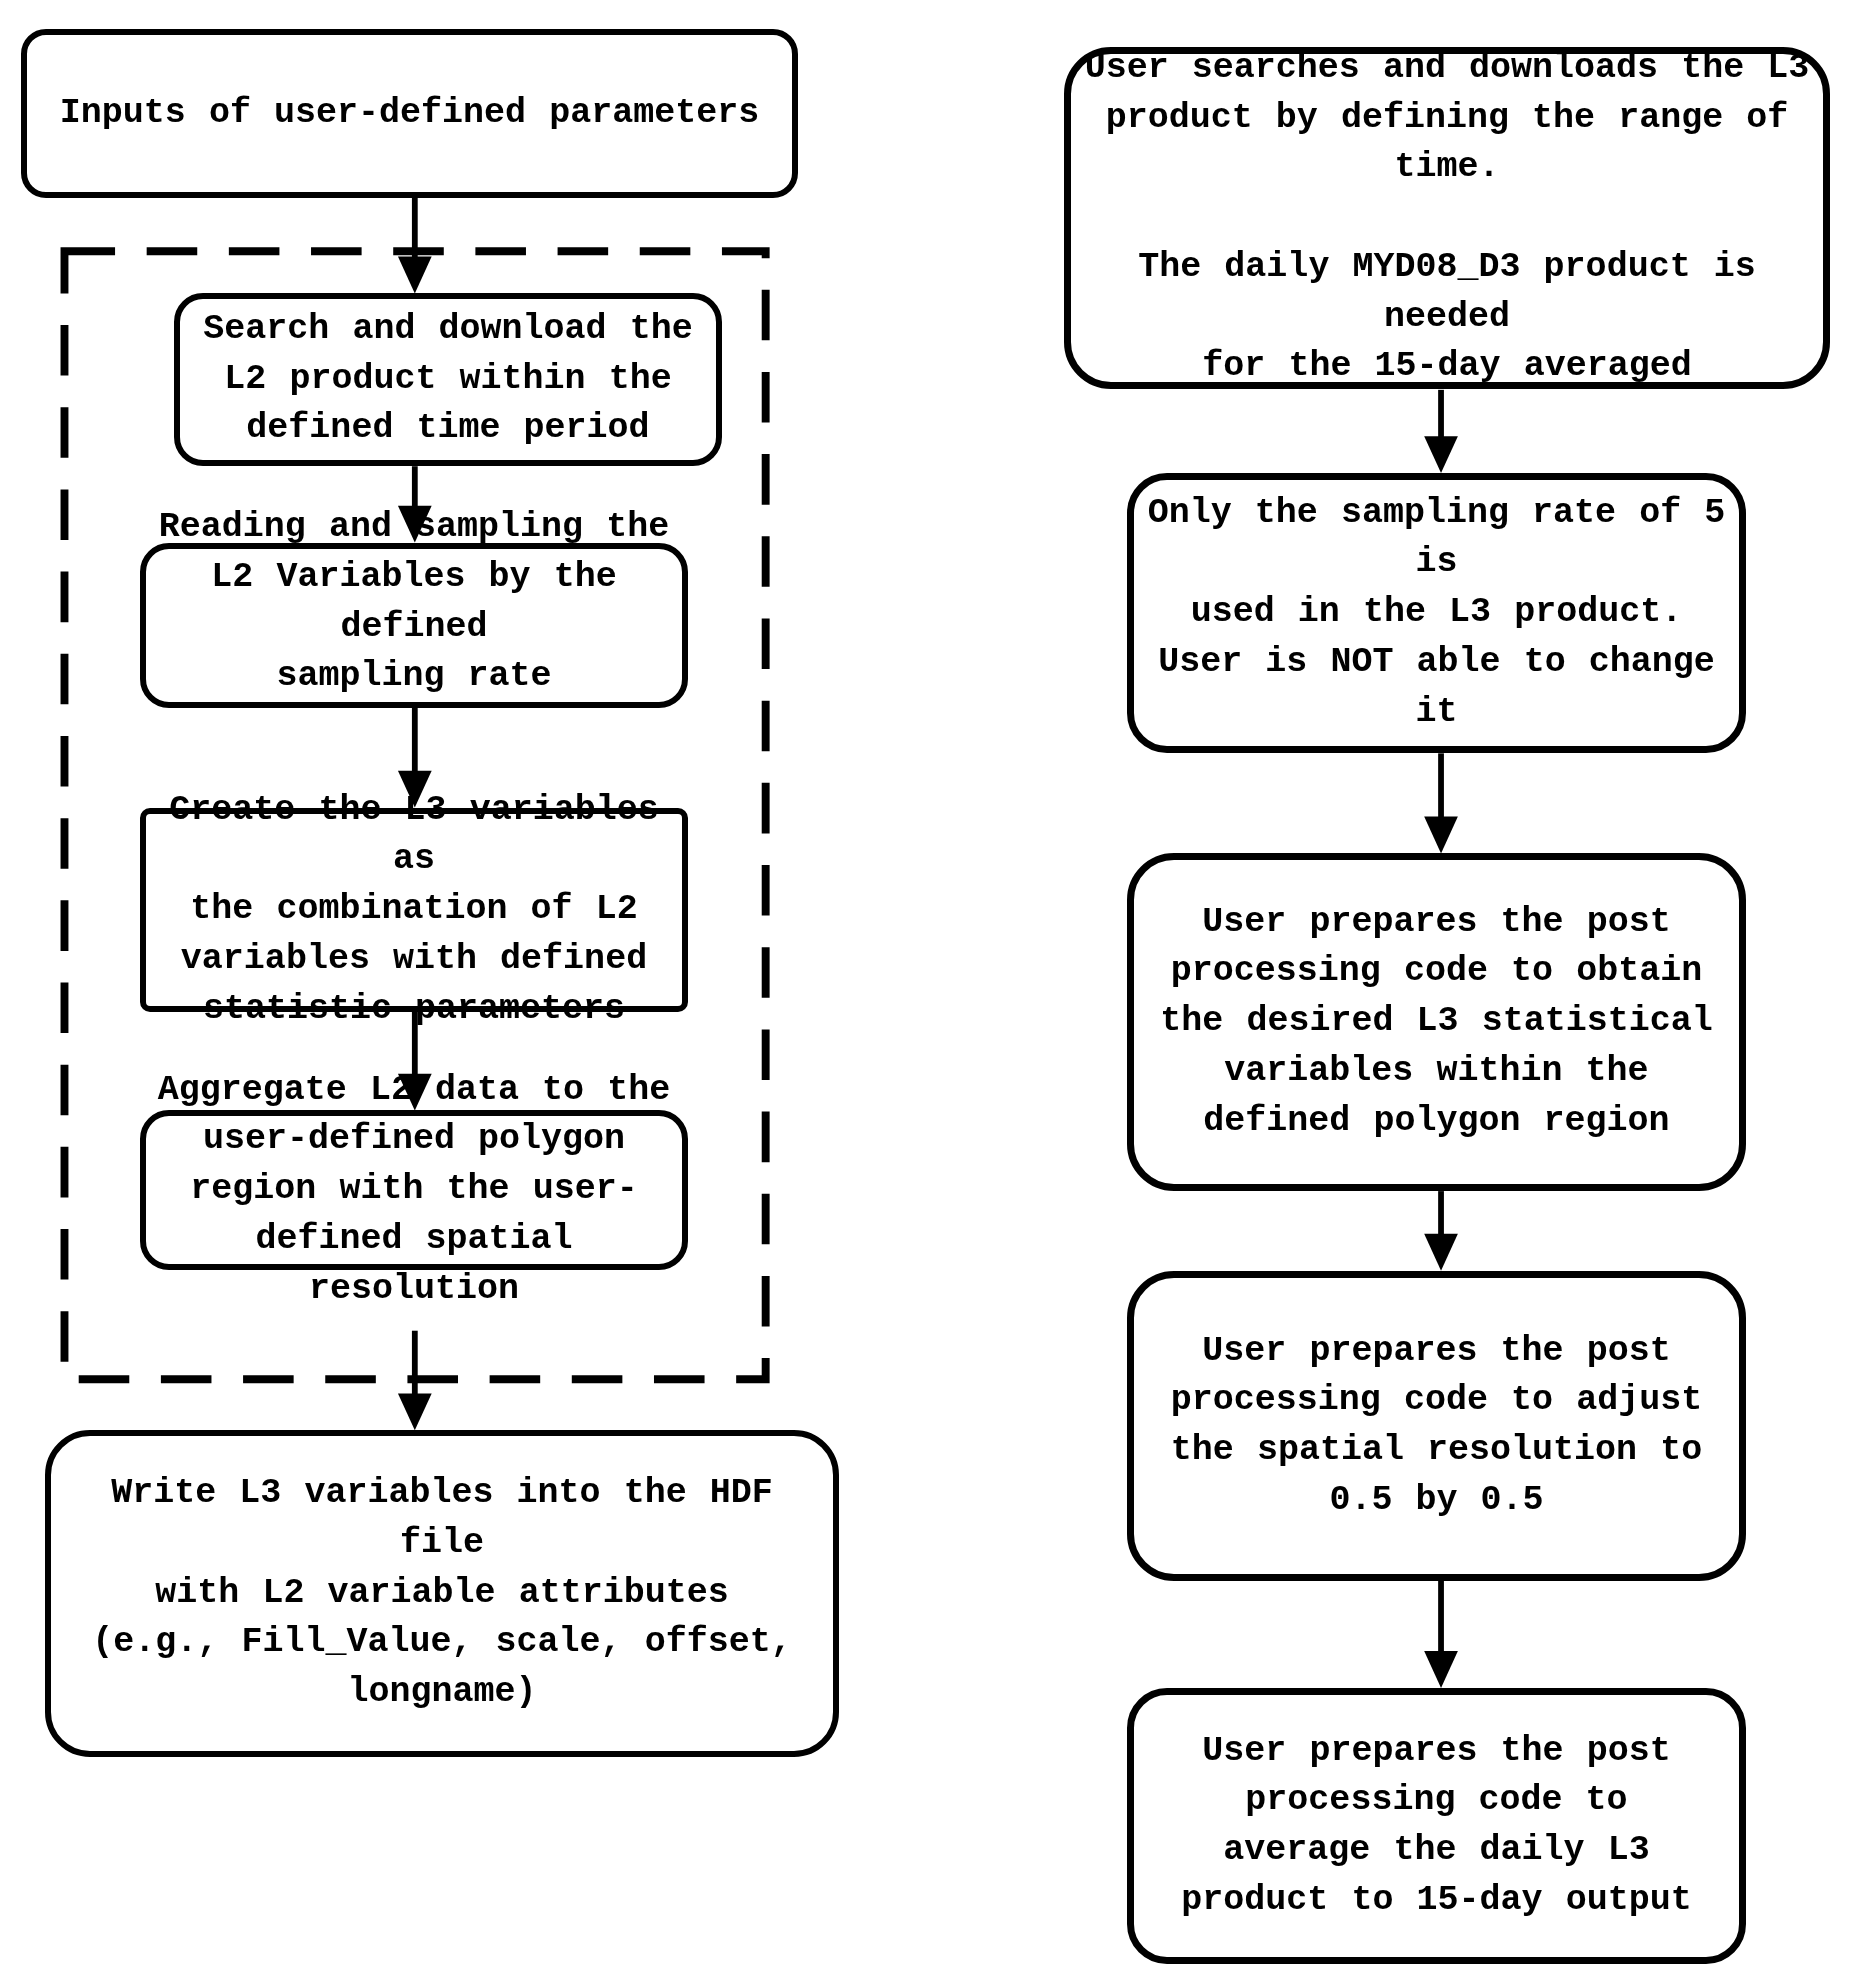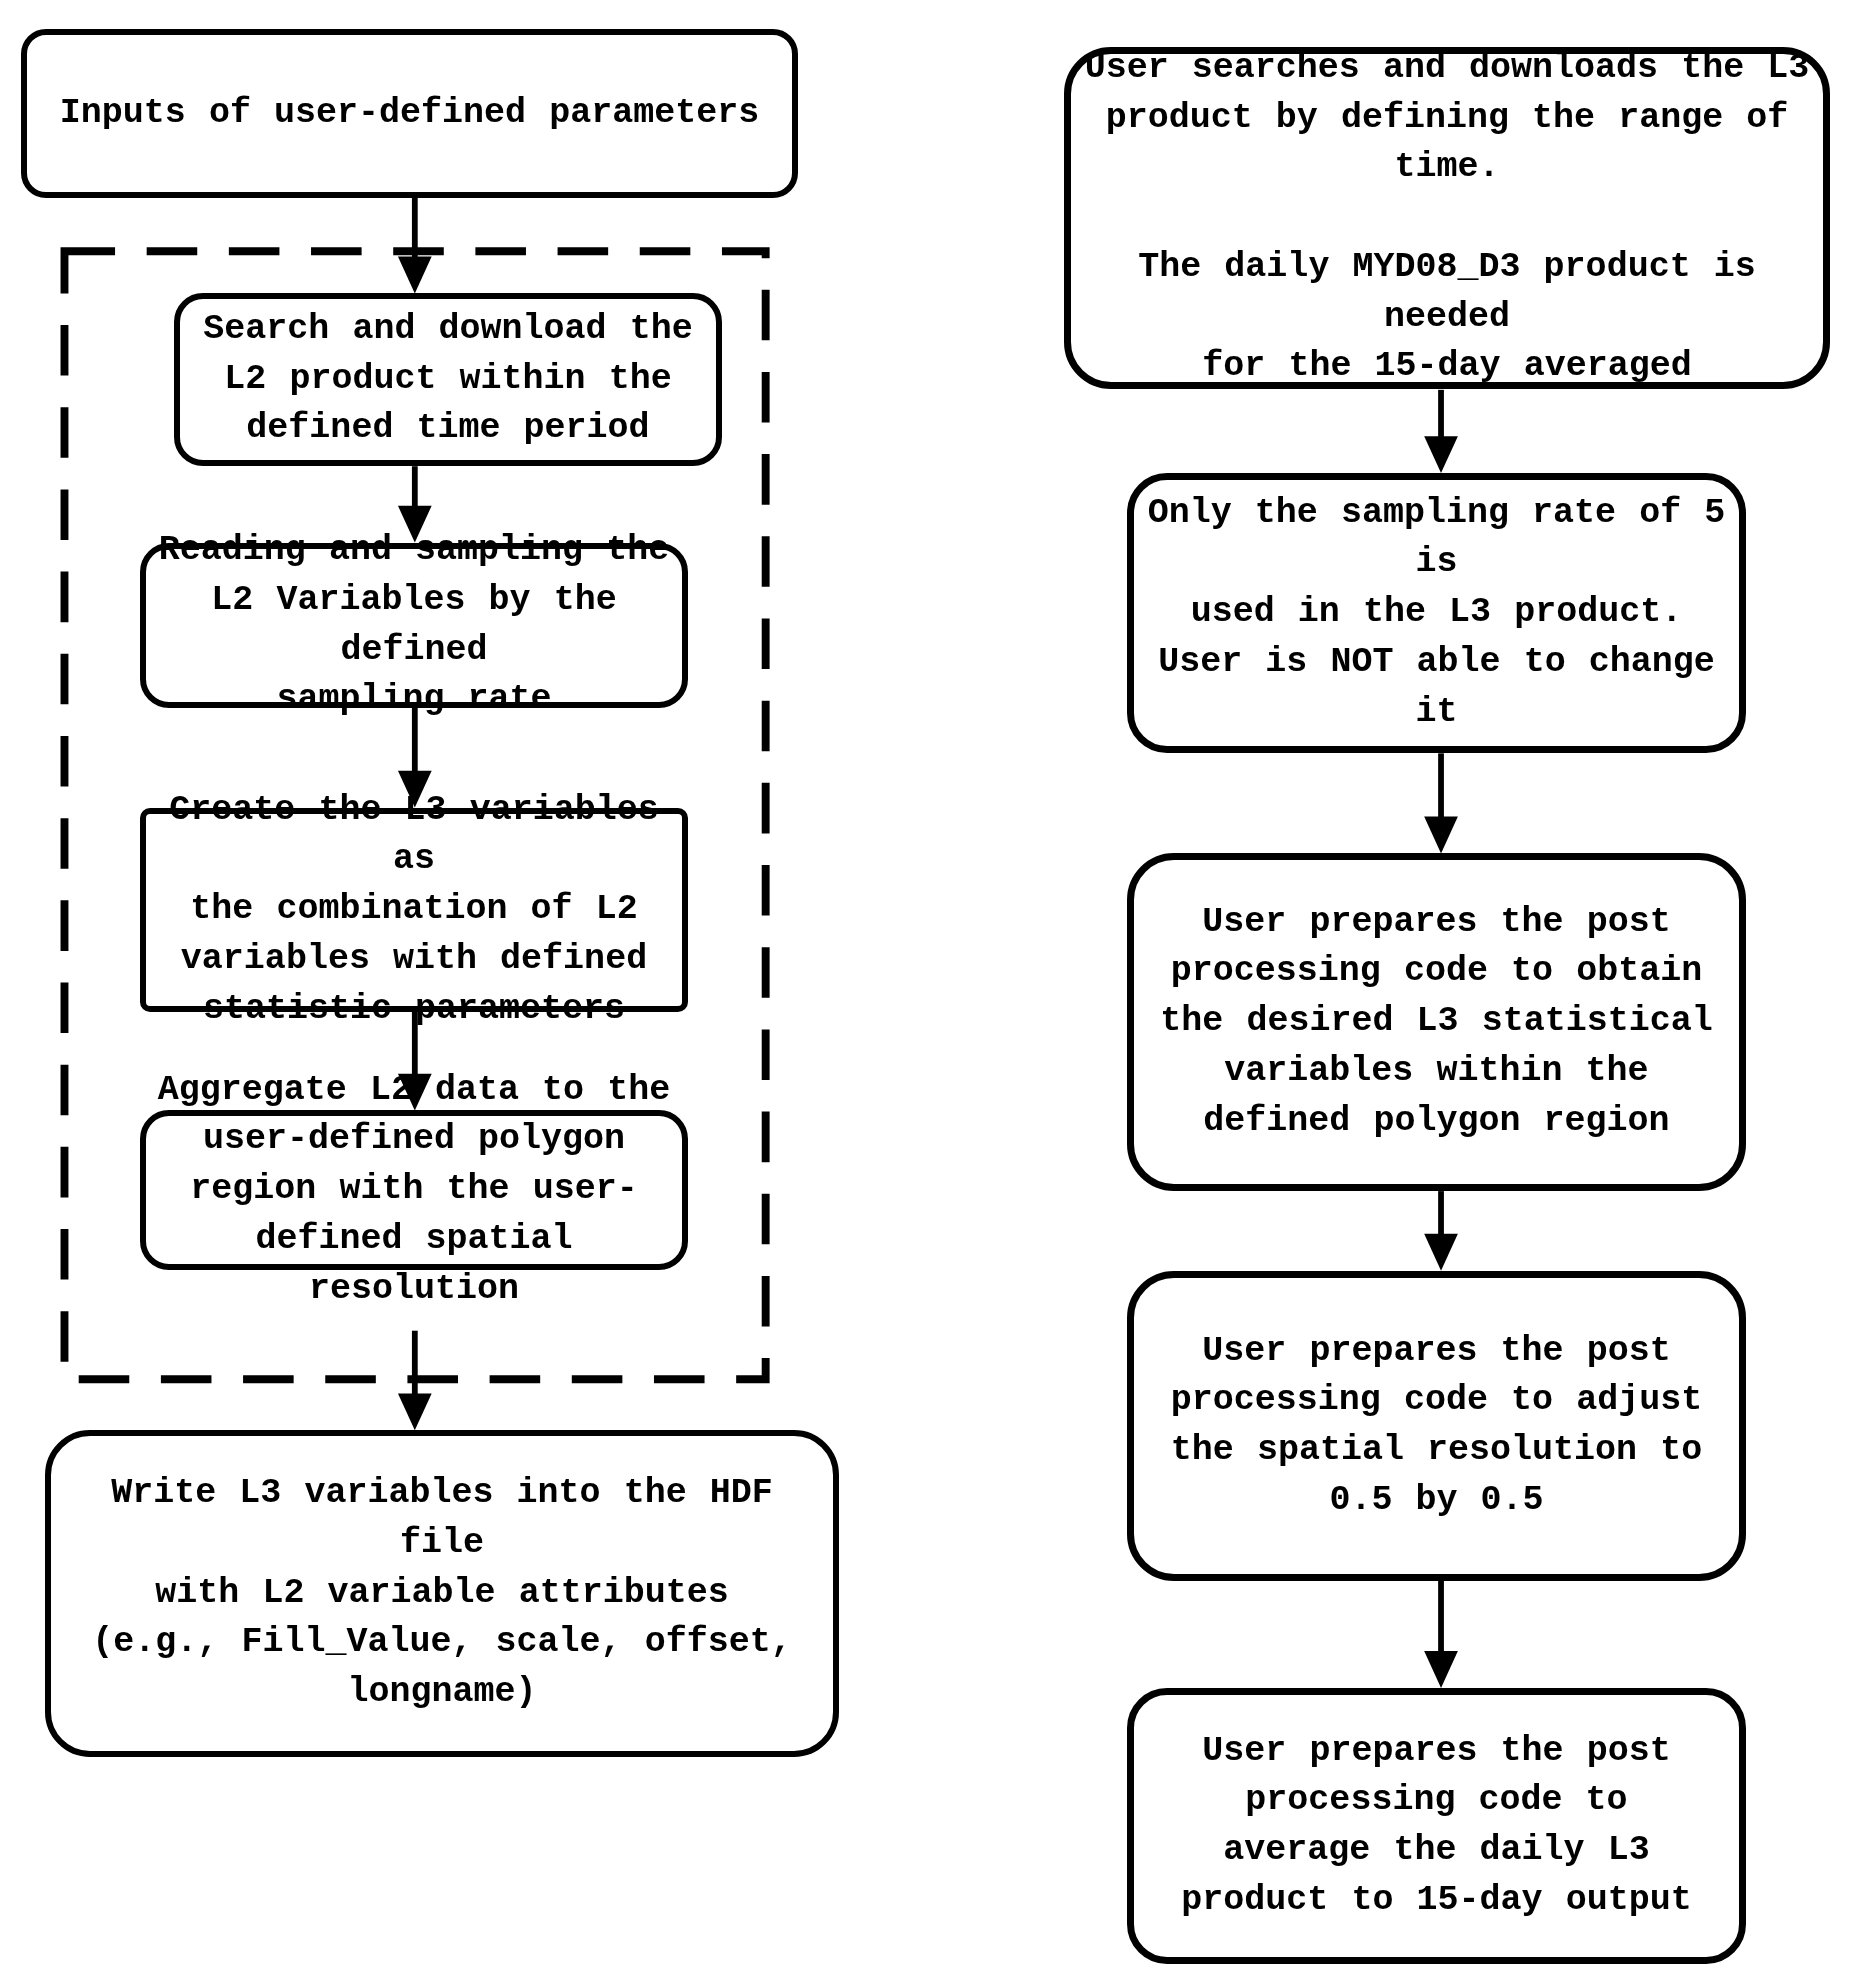--- a/index.html
+++ b/index.html
@@ -37,21 +37,21 @@
     font-weight: 700;
     font-size: 35px;
     line-height: 1.42;
     word-spacing: 0.06em;
     padding: 0 9.5px;
     font-family: Liberation Mono, monospace;
   }
   
   .n-l1 { left: 21px;  top: 29px;   width: 777px; height: 169px; border-radius: 25px; border-width: 6.8px; }
   .n-la { left: 140px; top: 293px;  width: 548px; height: 173px; border-radius: 29px; margin-left: 34px; }
-  .n-lb { left: 140px; top: 543px; width: 548px; height: 165px; border-radius: 29px; }
+  .n-lb { left: 140px; top: 543px; width: 548px; height: 165px; border-radius: 29px; align-items: flex-end; }
   .n-lc { left: 140px; top: 808px; width: 548px; height: 204px; border-radius: 10px; }
   .n-ld { left: 140px; top: 1110px; width: 548px; height: 160px; border-radius: 29px; }
   .n-le { left: 45px;  top: 1430px; width: 794px; height: 327px; border-radius: 45px; }
   
   .n-r1 { left: 1064px; top: 47px;   width: 766px; height: 342px; border-radius: 47px; border-width: 7.4px; }
   .n-r2 { left: 1127px; top: 473px;  width: 619px; height: 280px; border-radius: 40px; border-width: 7.4px; }
   .n-r3 { left: 1127px; top: 853px; width: 619px; height: 338px; border-radius: 47px; border-width: 7.4px; }
   .n-r4 { left: 1127px; top: 1271px; width: 619px; height: 310px; border-radius: 47px; border-width: 7.4px; }
   .n-r5 { left: 1127px; top: 1688px; width: 619px; height: 276px; border-radius: 40px; border-width: 7.4px; }
 </style>

